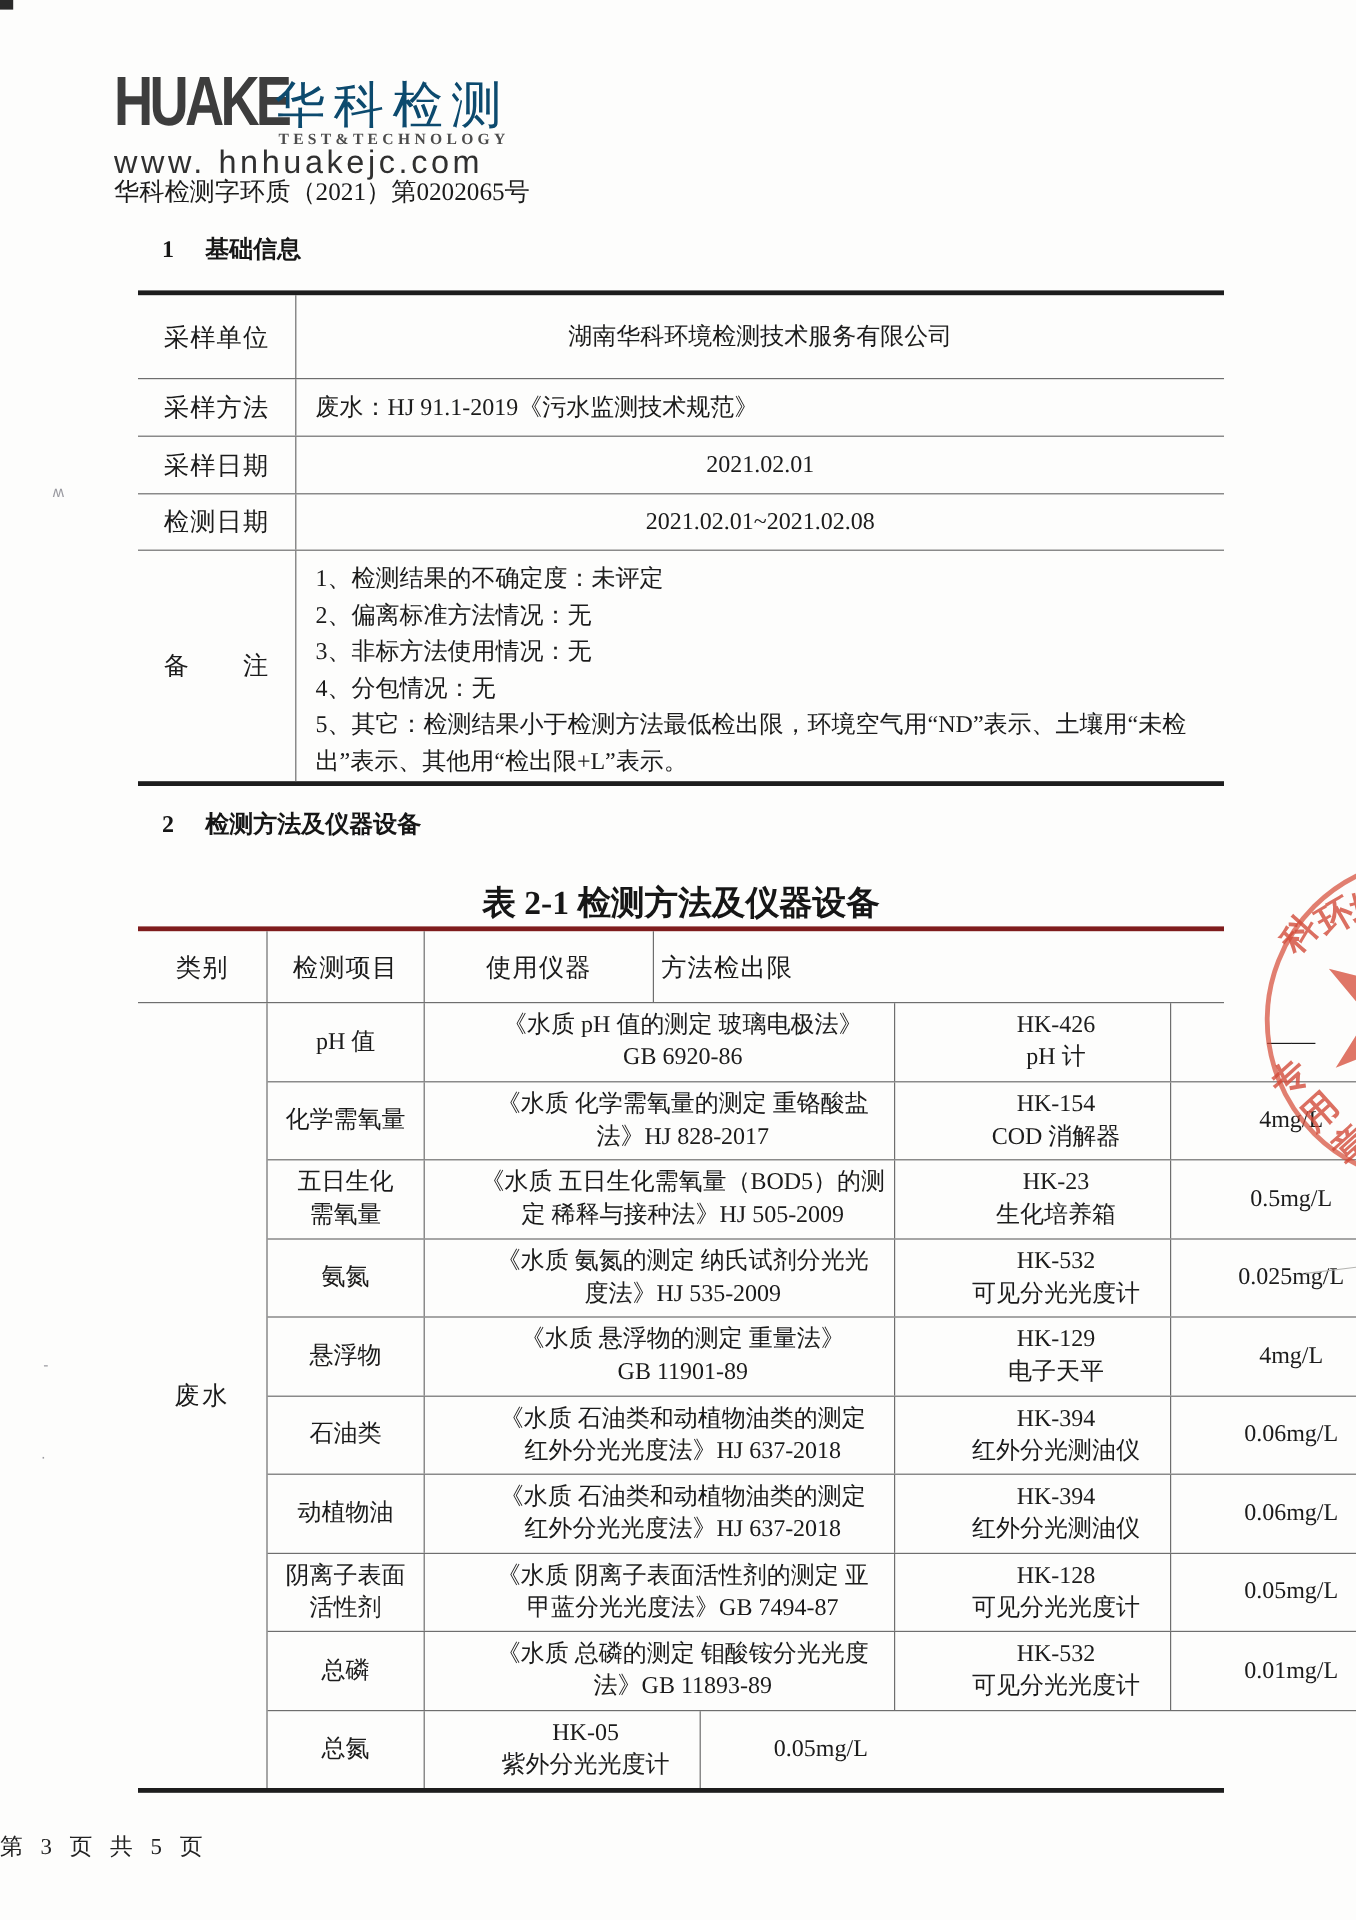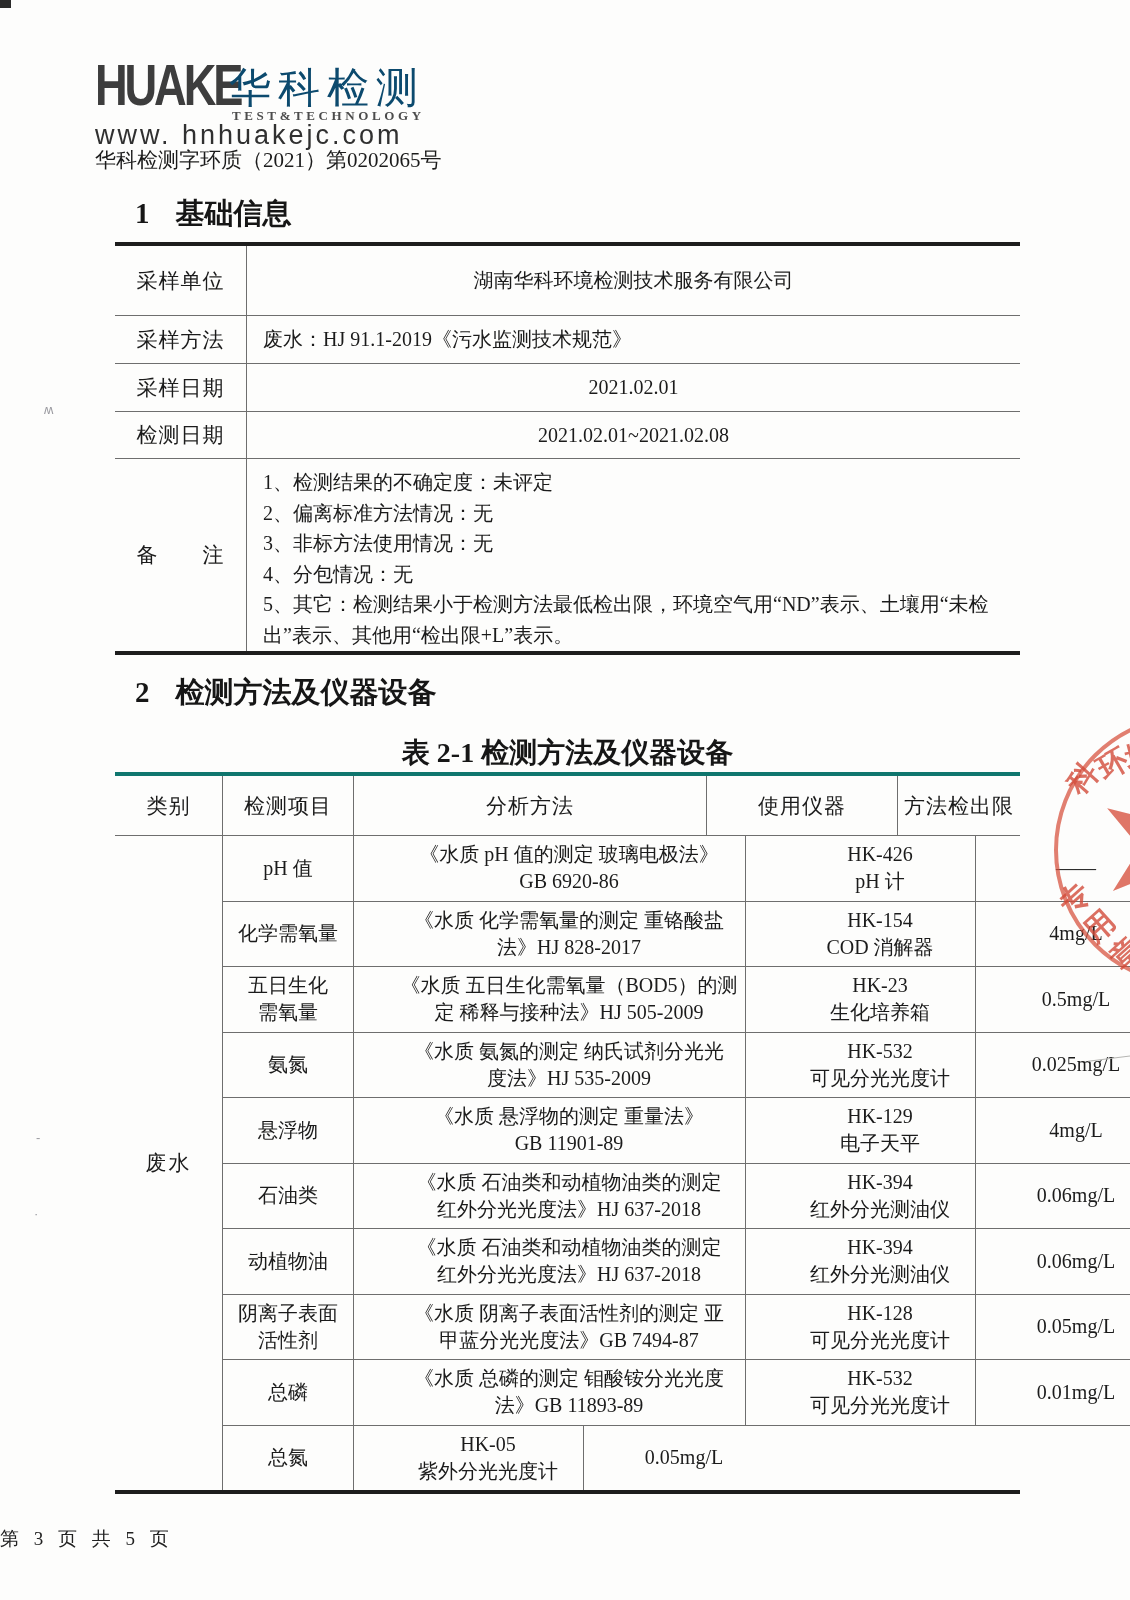--- a/index.html
+++ b/index.html
@@ -40,21 +40,21 @@
     white-space:nowrap;
   }
   .doc-number{
     position:absolute;left:95px;top:146px;
     font-size:21px;color:#1b1b1b;white-space:nowrap;
   }
 
   
   .sec-heading{
     position:absolute;left:135px;
-    font-size:29px;font-weight:bold;color:#161616;white-space:nowrap;
+    font-size:20px;font-weight:bold;color:#161616;white-space:nowrap;
   }
   .sec-heading .no{margin-right:26px;}
   #sec1-heading{top:194px;}
   #sec2-heading{top:673px;}
   .table-title{
     position:absolute;left:115px;top:734px;width:905px;
     text-align:center;font-size:28px;font-weight:bold;color:#161616;
   }
 
   
@@ -75,21 +75,21 @@
     padding:12px 16px;box-sizing:border-box;
   }
   .t1-value.center{justify-content:center;}
   .r53{height:70px;} .r48{height:48px;} .r47{height:47px;}
   .t1-remarks{flex:1;padding:8px 16px;box-sizing:border-box;font-size:20px;line-height:30.5px;}
   .remark-line{white-space:normal;}
 
   
   .t2{
     position:absolute;left:115px;top:772px;width:905px;
-    border-top:4px solid #0f766e;border-bottom:4px solid #1d1d1d;
+    border-top:4px solid #7f1d1d;border-bottom:4px solid #1d1d1d;
     box-sizing:border-box;
   }
   .t2-header{display:flex;height:60px;border-bottom:1px solid #6e6e6e;box-sizing:border-box;}
   .t2-hcell{
     display:flex;align-items:center;justify-content:center;
     font-size:21px;font-weight:normal;box-sizing:border-box;
     border-right:1px solid #6e6e6e;letter-spacing:1px;
   }
   .t2-hcell:last-child{border-right:none;}
   .c-cat{width:108px;flex:none;}
@@ -194,21 +194,20 @@
 
   <div class="sec-heading" id="sec2-heading">
     <span class="no">2</span><span>检测方法及仪器设备</span>
   </div>
   <div class="table-title">表 2-1 检测方法及仪器设备</div>
 
   <div class="t2">
     <div class="t2-header">
       <div class="t2-hcell c-cat">类别</div>
       <div class="t2-hcell c-item">检测项目</div>
-      <div class="t2-hcell c-method">分析方法</div>
       <div class="t2-hcell c-inst">使用仪器</div>
       <div class="t2-hcell c-limit">方法检出限</div>
     </div>
     <div class="t2-body">
       <div class="t2-cat">废水</div>
       <div class="t2-rows">
         <div class="t2-row">
           <div class="t2-cell c-item">pH 值</div>
           <div class="t2-cell c-method">《水质 pH 值的测定 玻璃电极法》
 GB 6920-86</div>

